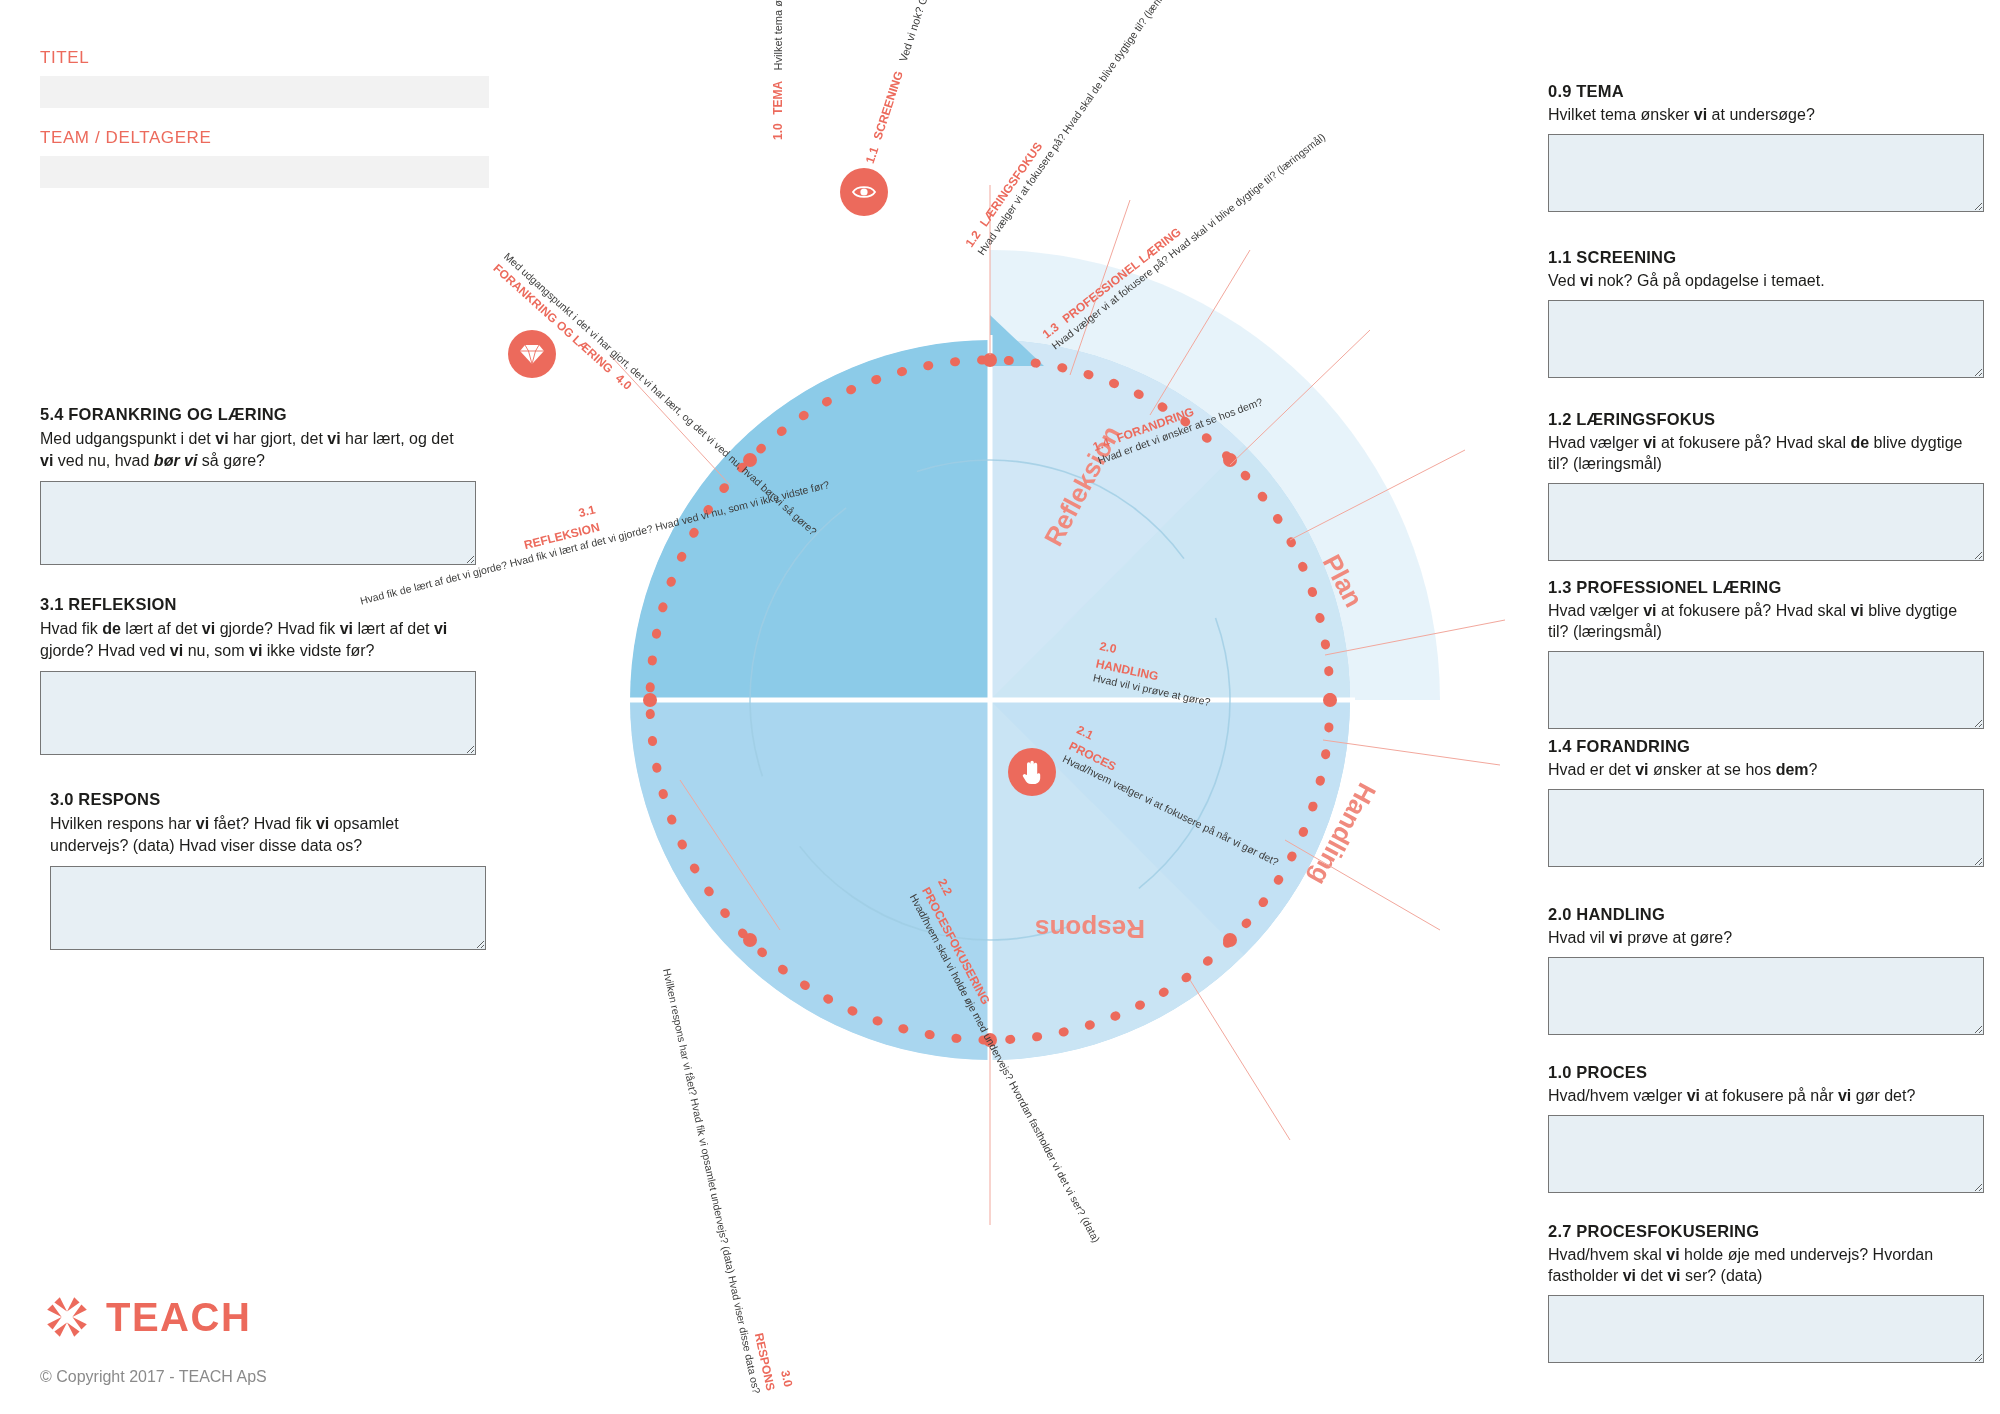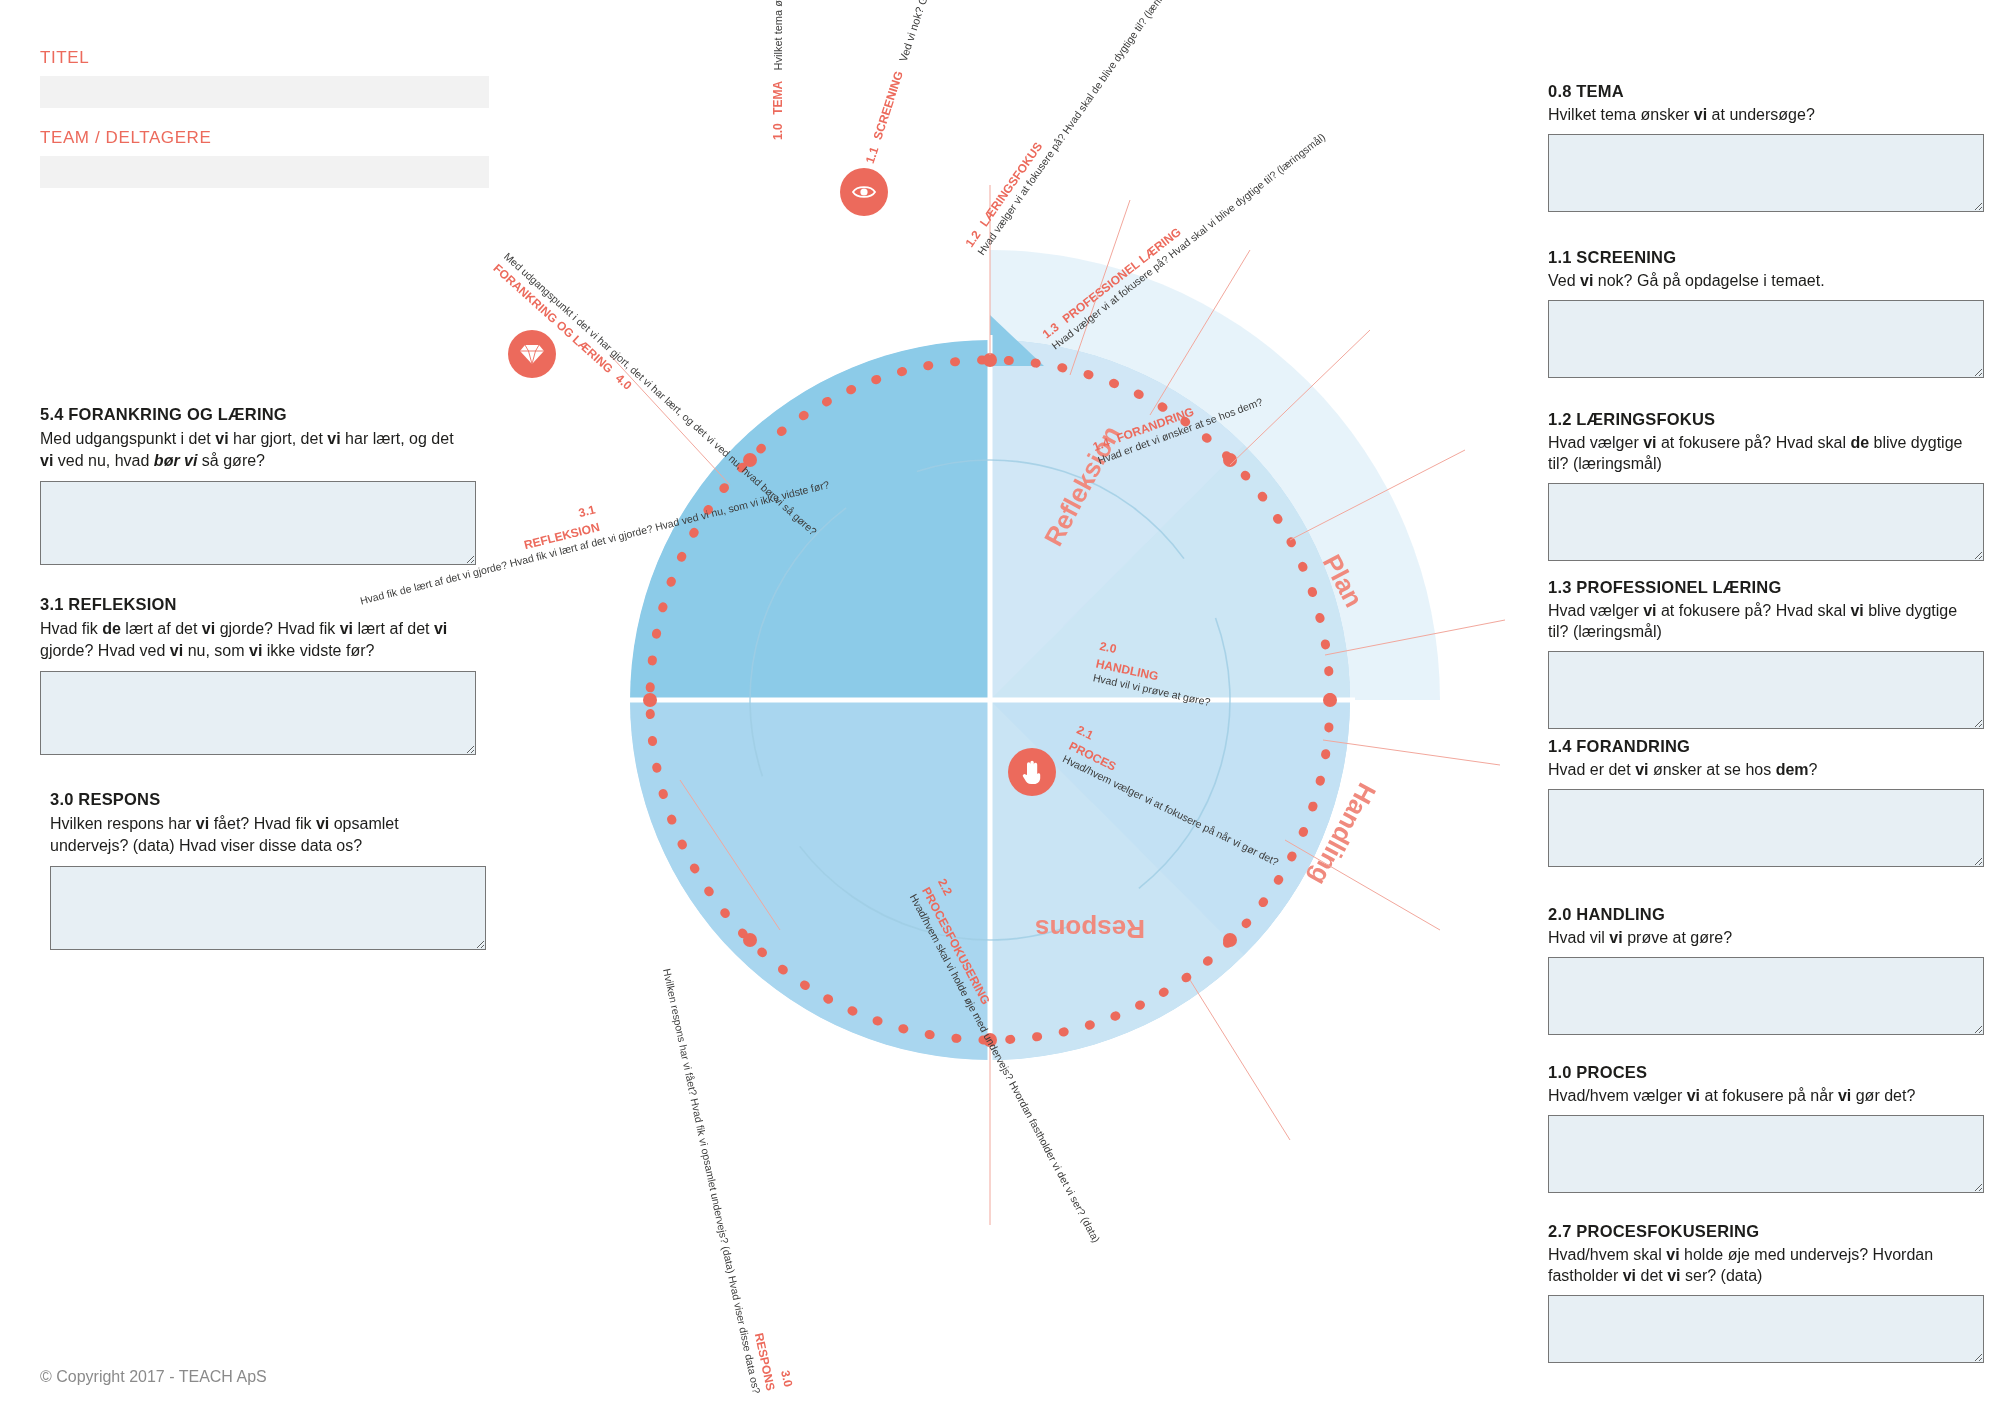--- a/index.html
+++ b/index.html
@@ -157,21 +157,21 @@
     <textarea class="answer-box" style=""></textarea>
   </div>
 
   <div class="block" style="left:50px;top:790px;">
     <h3>3.0 RESPONS</h3>
     <p>Hvilken respons har <b>vi</b> fået? Hvad fik <b>vi</b> opsamlet undervejs? (data) Hvad viser disse data os?</p>
     <textarea class="answer-box" style=""></textarea>
   </div>
 
   <div class="rblock" style="top:82px;">
-    <h3>0.8 TEMA</h3>
+    <h3>0.9 TEMA</h3>
     <p>Hvilket tema ønsker <b>vi</b> at undersøge?</p>
     <textarea class="rbox" style=""></textarea>
   </div>
 
   <div class="rblock" style="top:248px;">
     <h3>1.1 SCREENING</h3>
     <p>Ved <b>vi</b> nok? Gå på opdagelse i temaet.</p>
     <textarea class="rbox" style=""></textarea>
   </div>
 
@@ -363,15 +363,30 @@
         <path d="M1 9 H25 M6 3 L9.5 9 L13 22 M20 3 L16.5 9 L13 22" stroke="#ec6a5c" stroke-width="0.9" fill="none"></path>
       </svg>
     </div>
     <div class="icon-badge" style="left:578px;top:608px;">
       <svg width="24" height="26" viewBox="0 0 24 26" fill="#fff">
         <path d="M7 16 V5 a1.7 1.7 0 0 1 3.4 0 V13 V3.5 a1.7 1.7 0 0 1 3.4 0 V13 V5.5 a1.7 1.7 0 0 1 3.4 0 V15 a1.6 1.6 0 0 1 3 .8 v3.2 c0 3.4-2.6 6-6 6 h-3 c-3.3 0-5.2-2.2-6.3-4.6 L3 17.4 a1.6 1.6 0 0 1 2.6-1.8 z"></path>
       </svg>
     </div>
   </div>
 
+  <div class="logo-wrap">
+    <svg class="logo-mark" viewBox="0 0 60 60">
+      <g fill="#ec6a5c">
+        <path d="M30 24 L38 8 L44 14 Z"></path>
+        <path d="M30 24 L22 8 L16 14 Z"></path>
+        <path d="M30 36 L38 52 L44 46 Z"></path>
+        <path d="M30 36 L22 52 L16 46 Z"></path>
+        <path d="M24 30 L8 22 L14 16 Z"></path>
+        <path d="M36 30 L52 22 L46 16 Z"></path>
+        <path d="M24 30 L8 38 L14 44 Z"></path>
+        <path d="M36 30 L52 38 L46 44 Z"></path>
+      </g>
+    </svg>
+    <span class="logo-text">TEACH</span>
+  </div>
   <div class="copyright">© Copyright 2017 - TEACH ApS</div>
 
 </div>
 
 </body></html>

